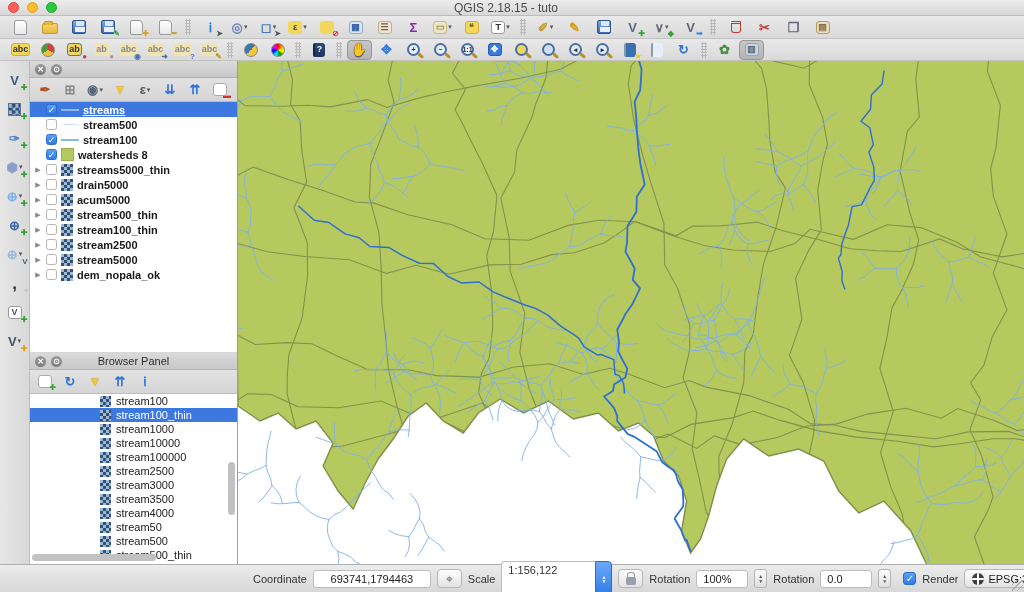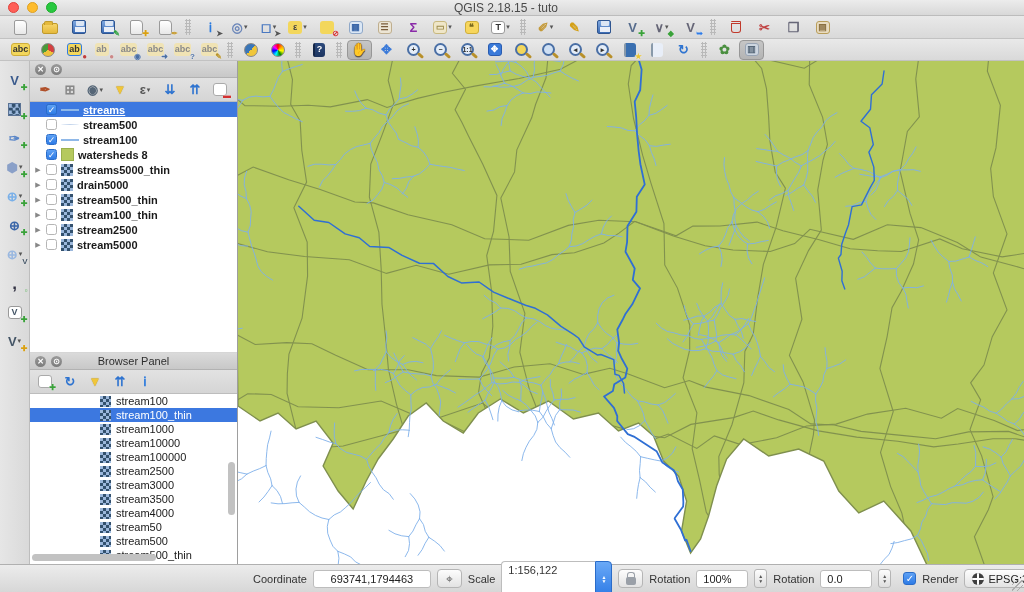--- a/index.html
+++ b/index.html
@@ -525,39 +525,51 @@
             <div class="lrow">
               <span class="exp">▶</span>
               <span class="cb"></span>
               <span class="sym-raster"></span>
               <span class="llabel">drain5000</span>
             </div>
             <div class="lrow">
               <span class="exp">▶</span>
               <span class="cb"></span>
               <span class="sym-raster"></span>
+              <span class="llabel">acum5000</span>
+            </div>
+            <div class="lrow">
+              <span class="exp">▶</span>
+              <span class="cb"></span>
+              <span class="sym-raster"></span>
               <span class="llabel">stream500_thin</span>
             </div>
             <div class="lrow">
               <span class="exp">▶</span>
               <span class="cb"></span>
               <span class="sym-raster"></span>
               <span class="llabel">stream100_thin</span>
             </div>
             <div class="lrow">
               <span class="exp">▶</span>
               <span class="cb"></span>
               <span class="sym-raster"></span>
               <span class="llabel">stream2500</span>
             </div>
             <div class="lrow">
               <span class="exp">▶</span>
               <span class="cb"></span>
               <span class="sym-raster"></span>
               <span class="llabel">stream5000</span>
+            </div>
+            <div class="lrow">
+              <span class="exp">▶</span>
+              <span class="cb"></span>
+              <span class="sym-raster"></span>
+              <span class="llabel">dem_nopala_ok</span>
             </div>
           </div>
       </div>
 
       <div class="panel" style="flex:1; margin-top:1px;">
         <div class="panel-header">
           <span class="ph-btn">✕</span>
           <span class="ph-btn">⊙</span>
           <span class="ph-title">Browser Panel</span>
         </div>

